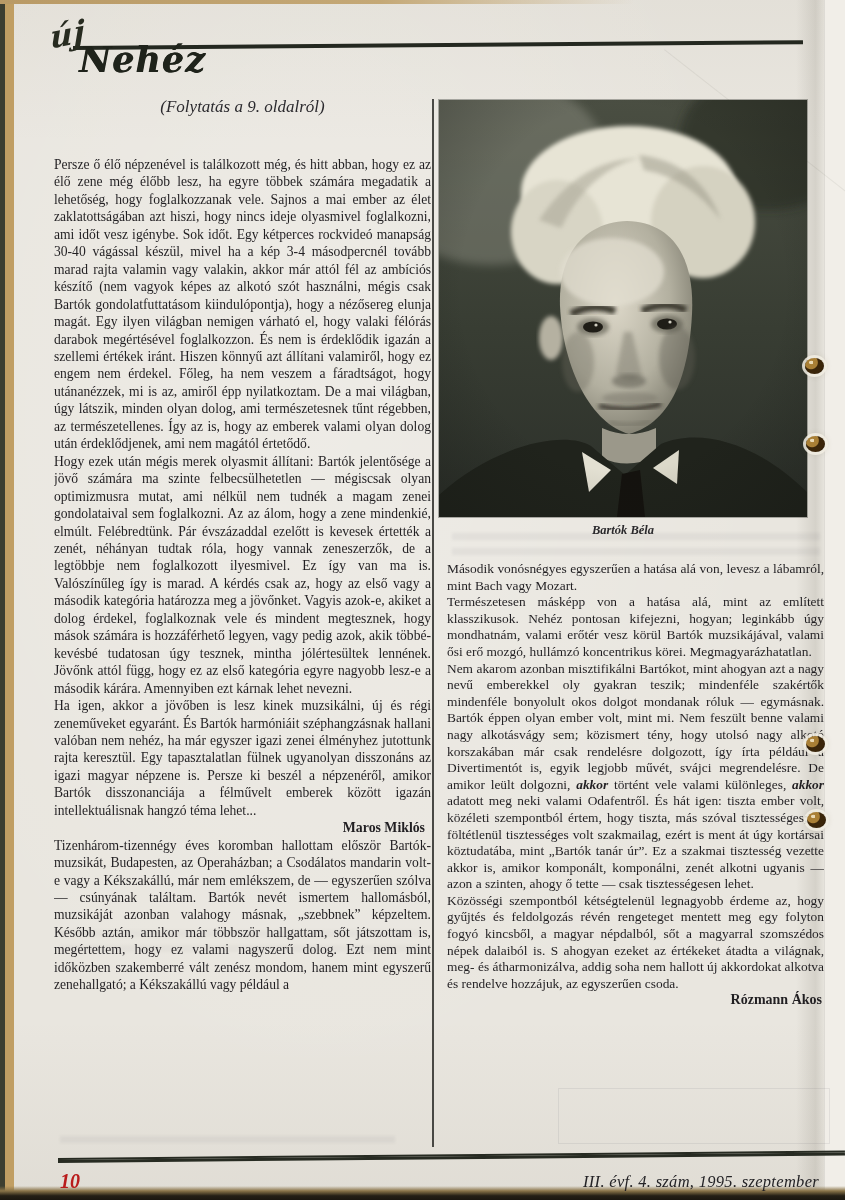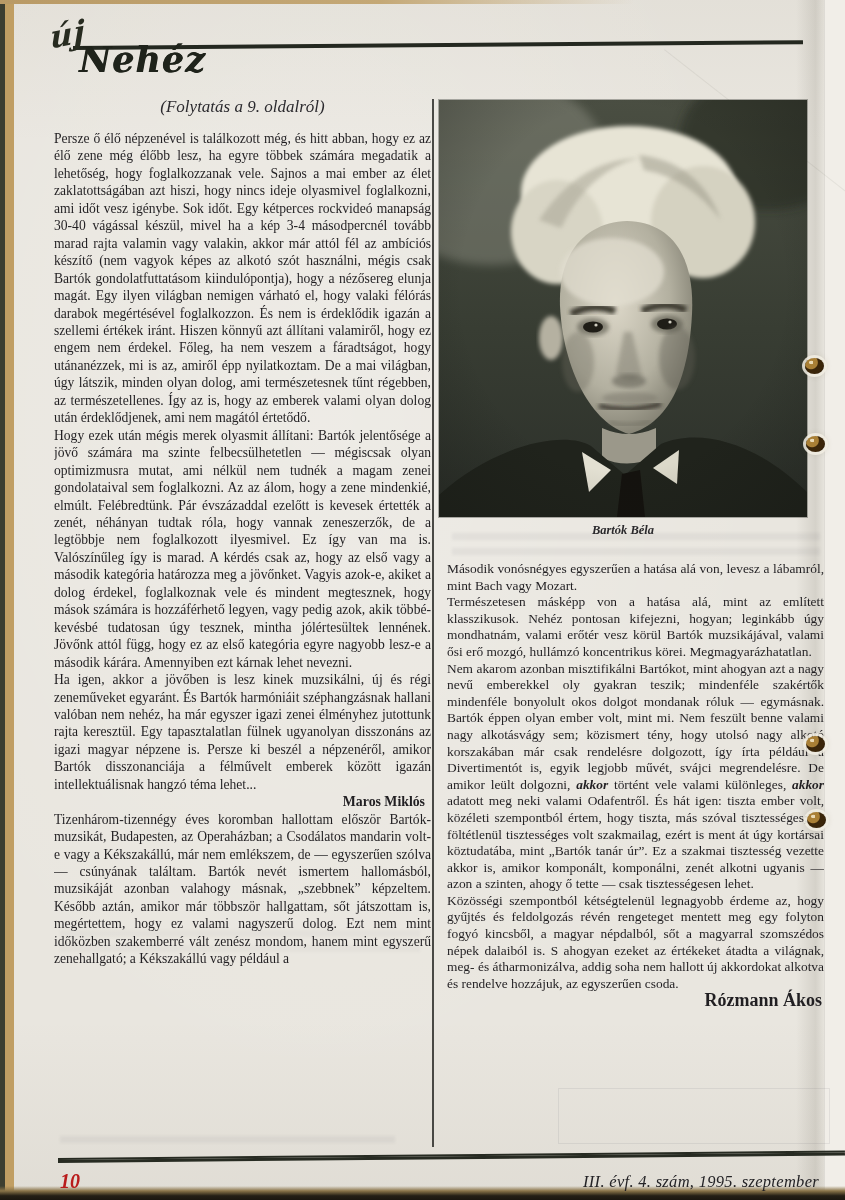--- a/index.html
+++ b/index.html
@@ -35,28 +35,28 @@
     font-size:35px;color:#1f231b;letter-spacing:1px;text-shadow:0.4px 0 0 #1f231b;}
   .masthead-rule{position:absolute;left:73px;top:46px;width:730px;height:4px;background:#242820;
     transform:rotate(-0.45deg);transform-origin:left center;}
 
   .continuation{position:absolute;left:54px;top:97px;width:377px;text-align:center;
     font-style:italic;font-size:17px;color:#2b2a2e;}
 
   
   .col{position:absolute;text-align:justify;}
   .col p{margin:0;}
-  .col-left{left:54px;top:130px;width:377px;height:1002px;
+  .col-left{left:54px;top:156px;width:377px;height:1002px;
     font-size:13.6px;line-height:17.45px;overflow:hidden;}
   .col-right{left:447px;top:561px;width:377px;height:590px;
     font-size:13.4px;line-height:16.6px;overflow:hidden;}
   .em{font-weight:bold;font-style:italic;}
   .signature{font-weight:bold;text-align:right;padding-right:6px;}
   .sig-left{margin:1px 0 21px 0;font-size:13.8px;}
-  .sig-right{margin-top:24px;font-size:18px;padding-right:2px;font-family:Liberation Serif, serif;}
+  .sig-right{margin-top:24px;font-size:14px;padding-right:2px;font-family:Liberation Serif, serif;}
 
   .divider{position:absolute;left:432px;top:99px;width:2px;height:1048px;background:#2d2d29;opacity:.85;}
 
   
   .photo{position:absolute;left:439px;top:100px;width:368px;height:417px;background:#3d423a;
     box-shadow:0 0 0 1px rgba(40,42,36,0.35);}
   .photo svg{display:block;width:100%;height:100%;}
   .photo-caption{position:absolute;left:439px;top:523px;width:368px;text-align:center;
     font-style:italic;font-weight:bold;font-size:12.5px;color:#2a292c;}
 

